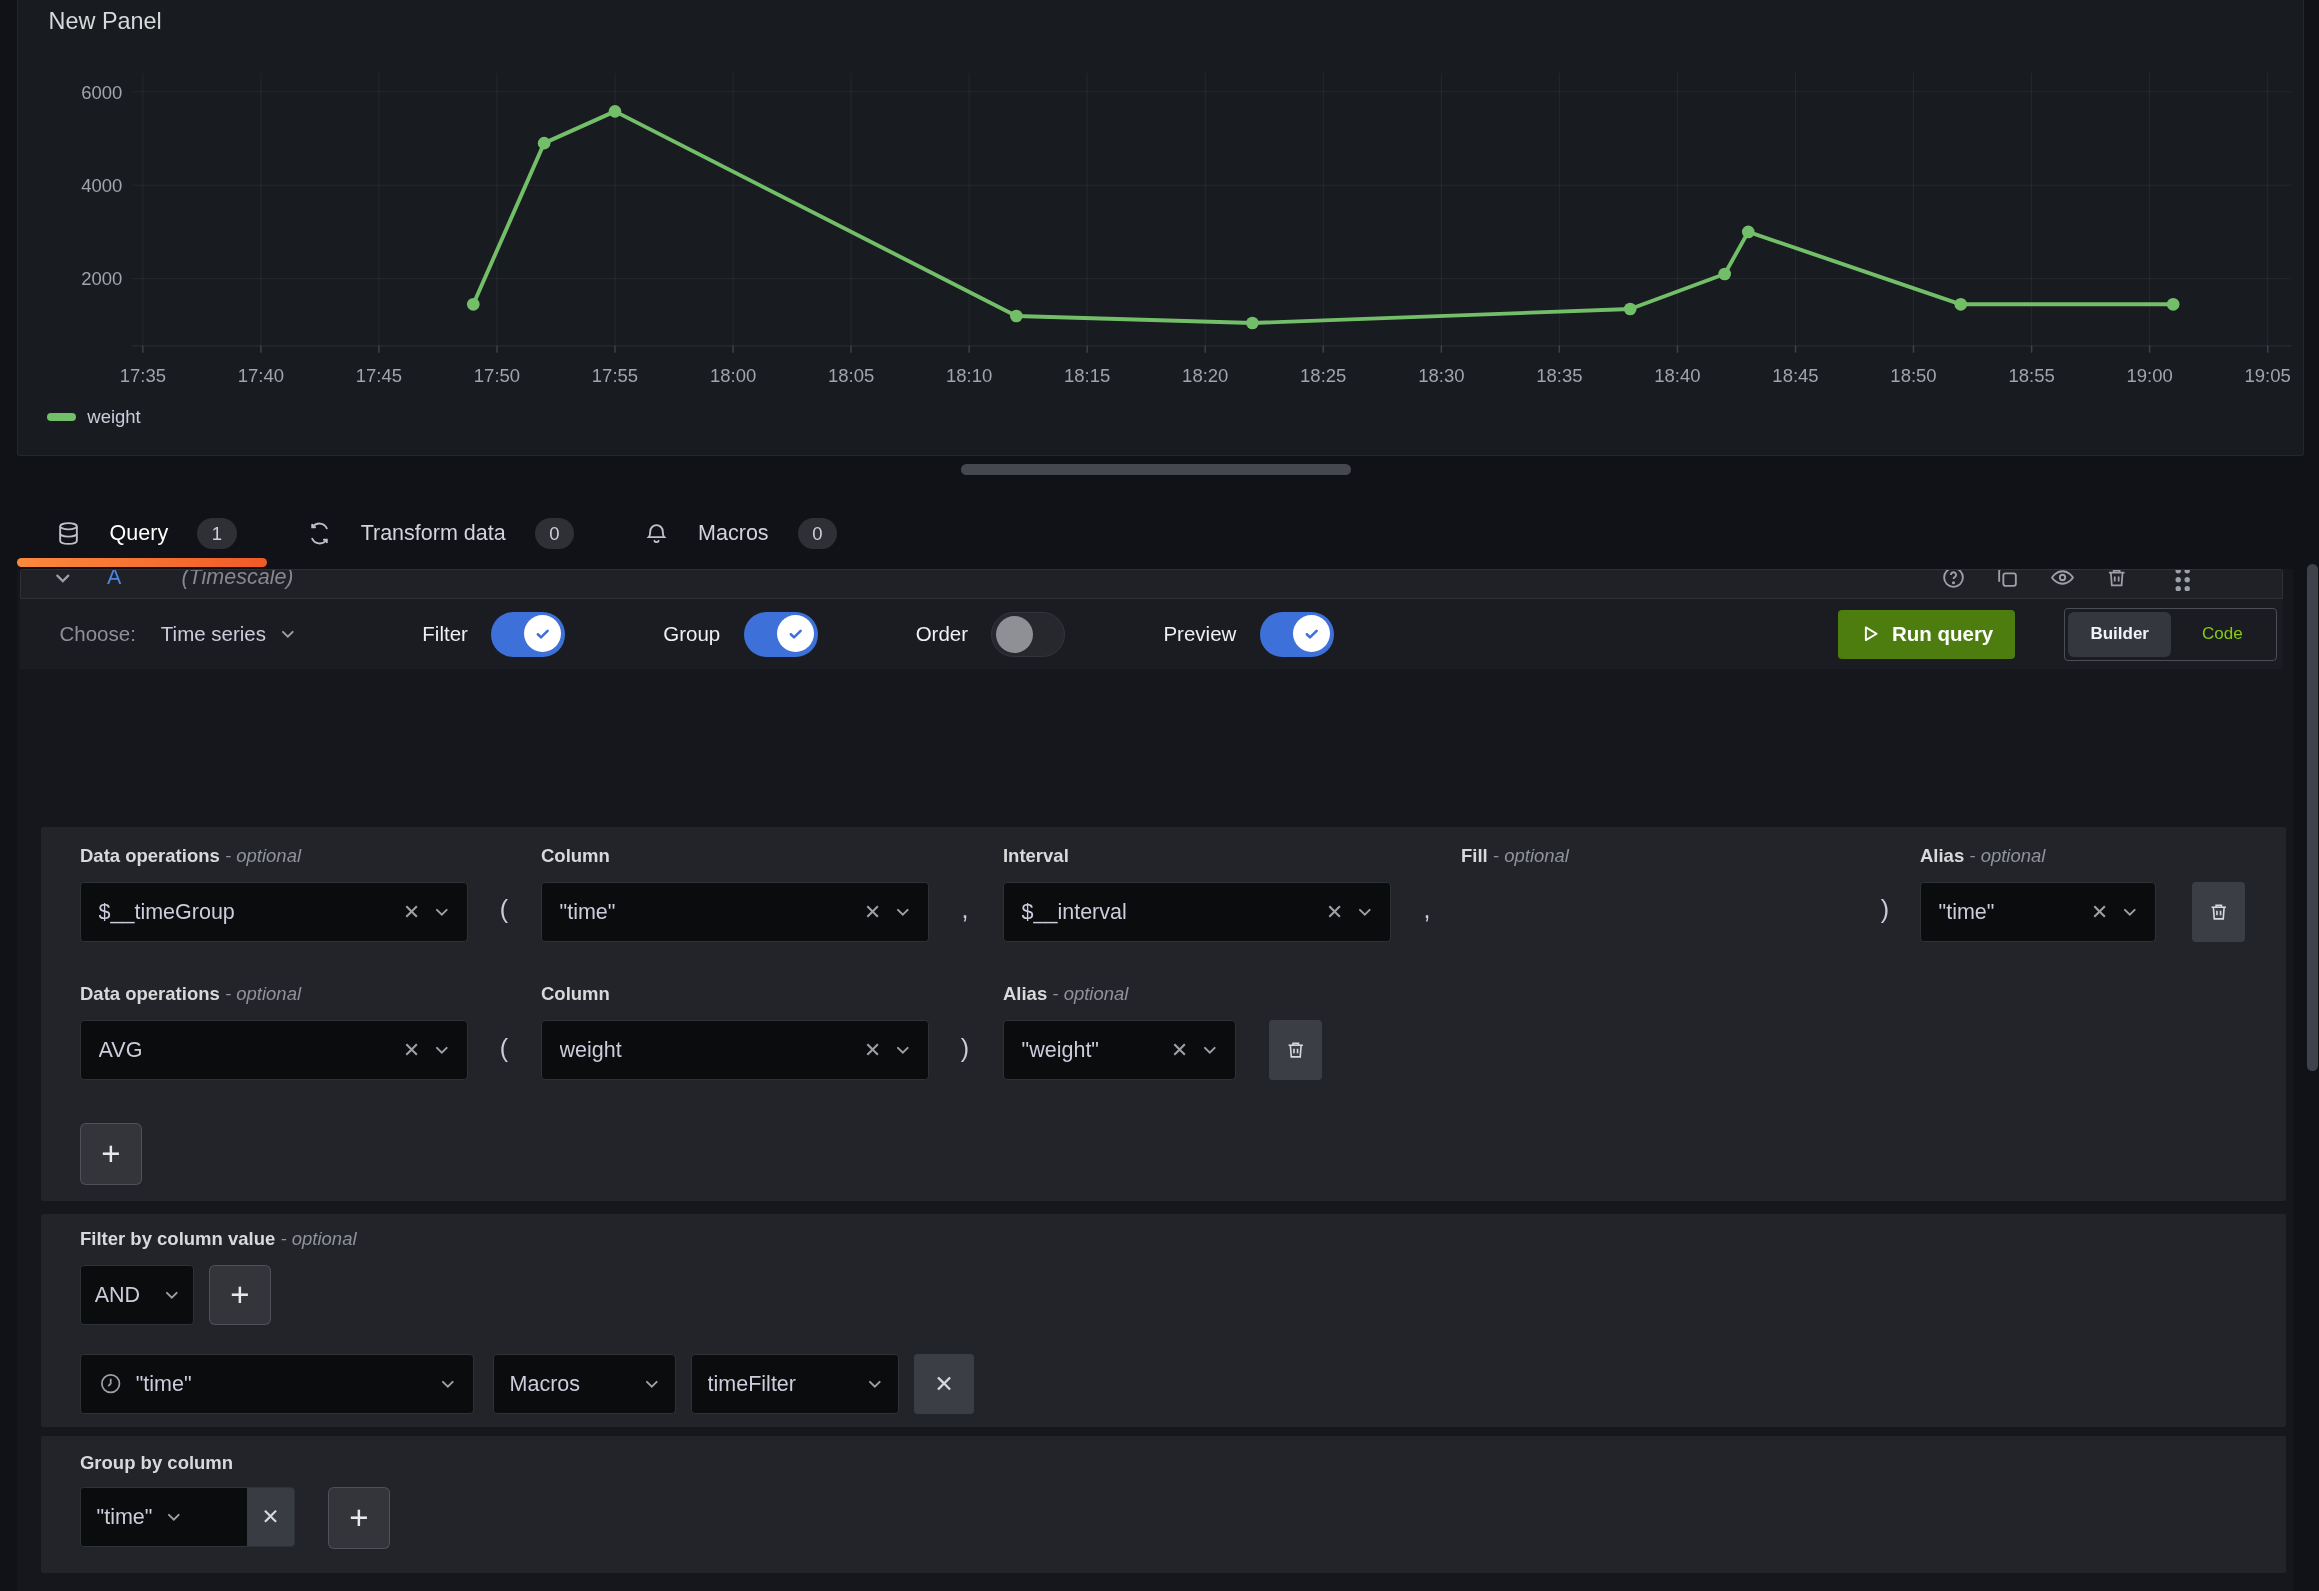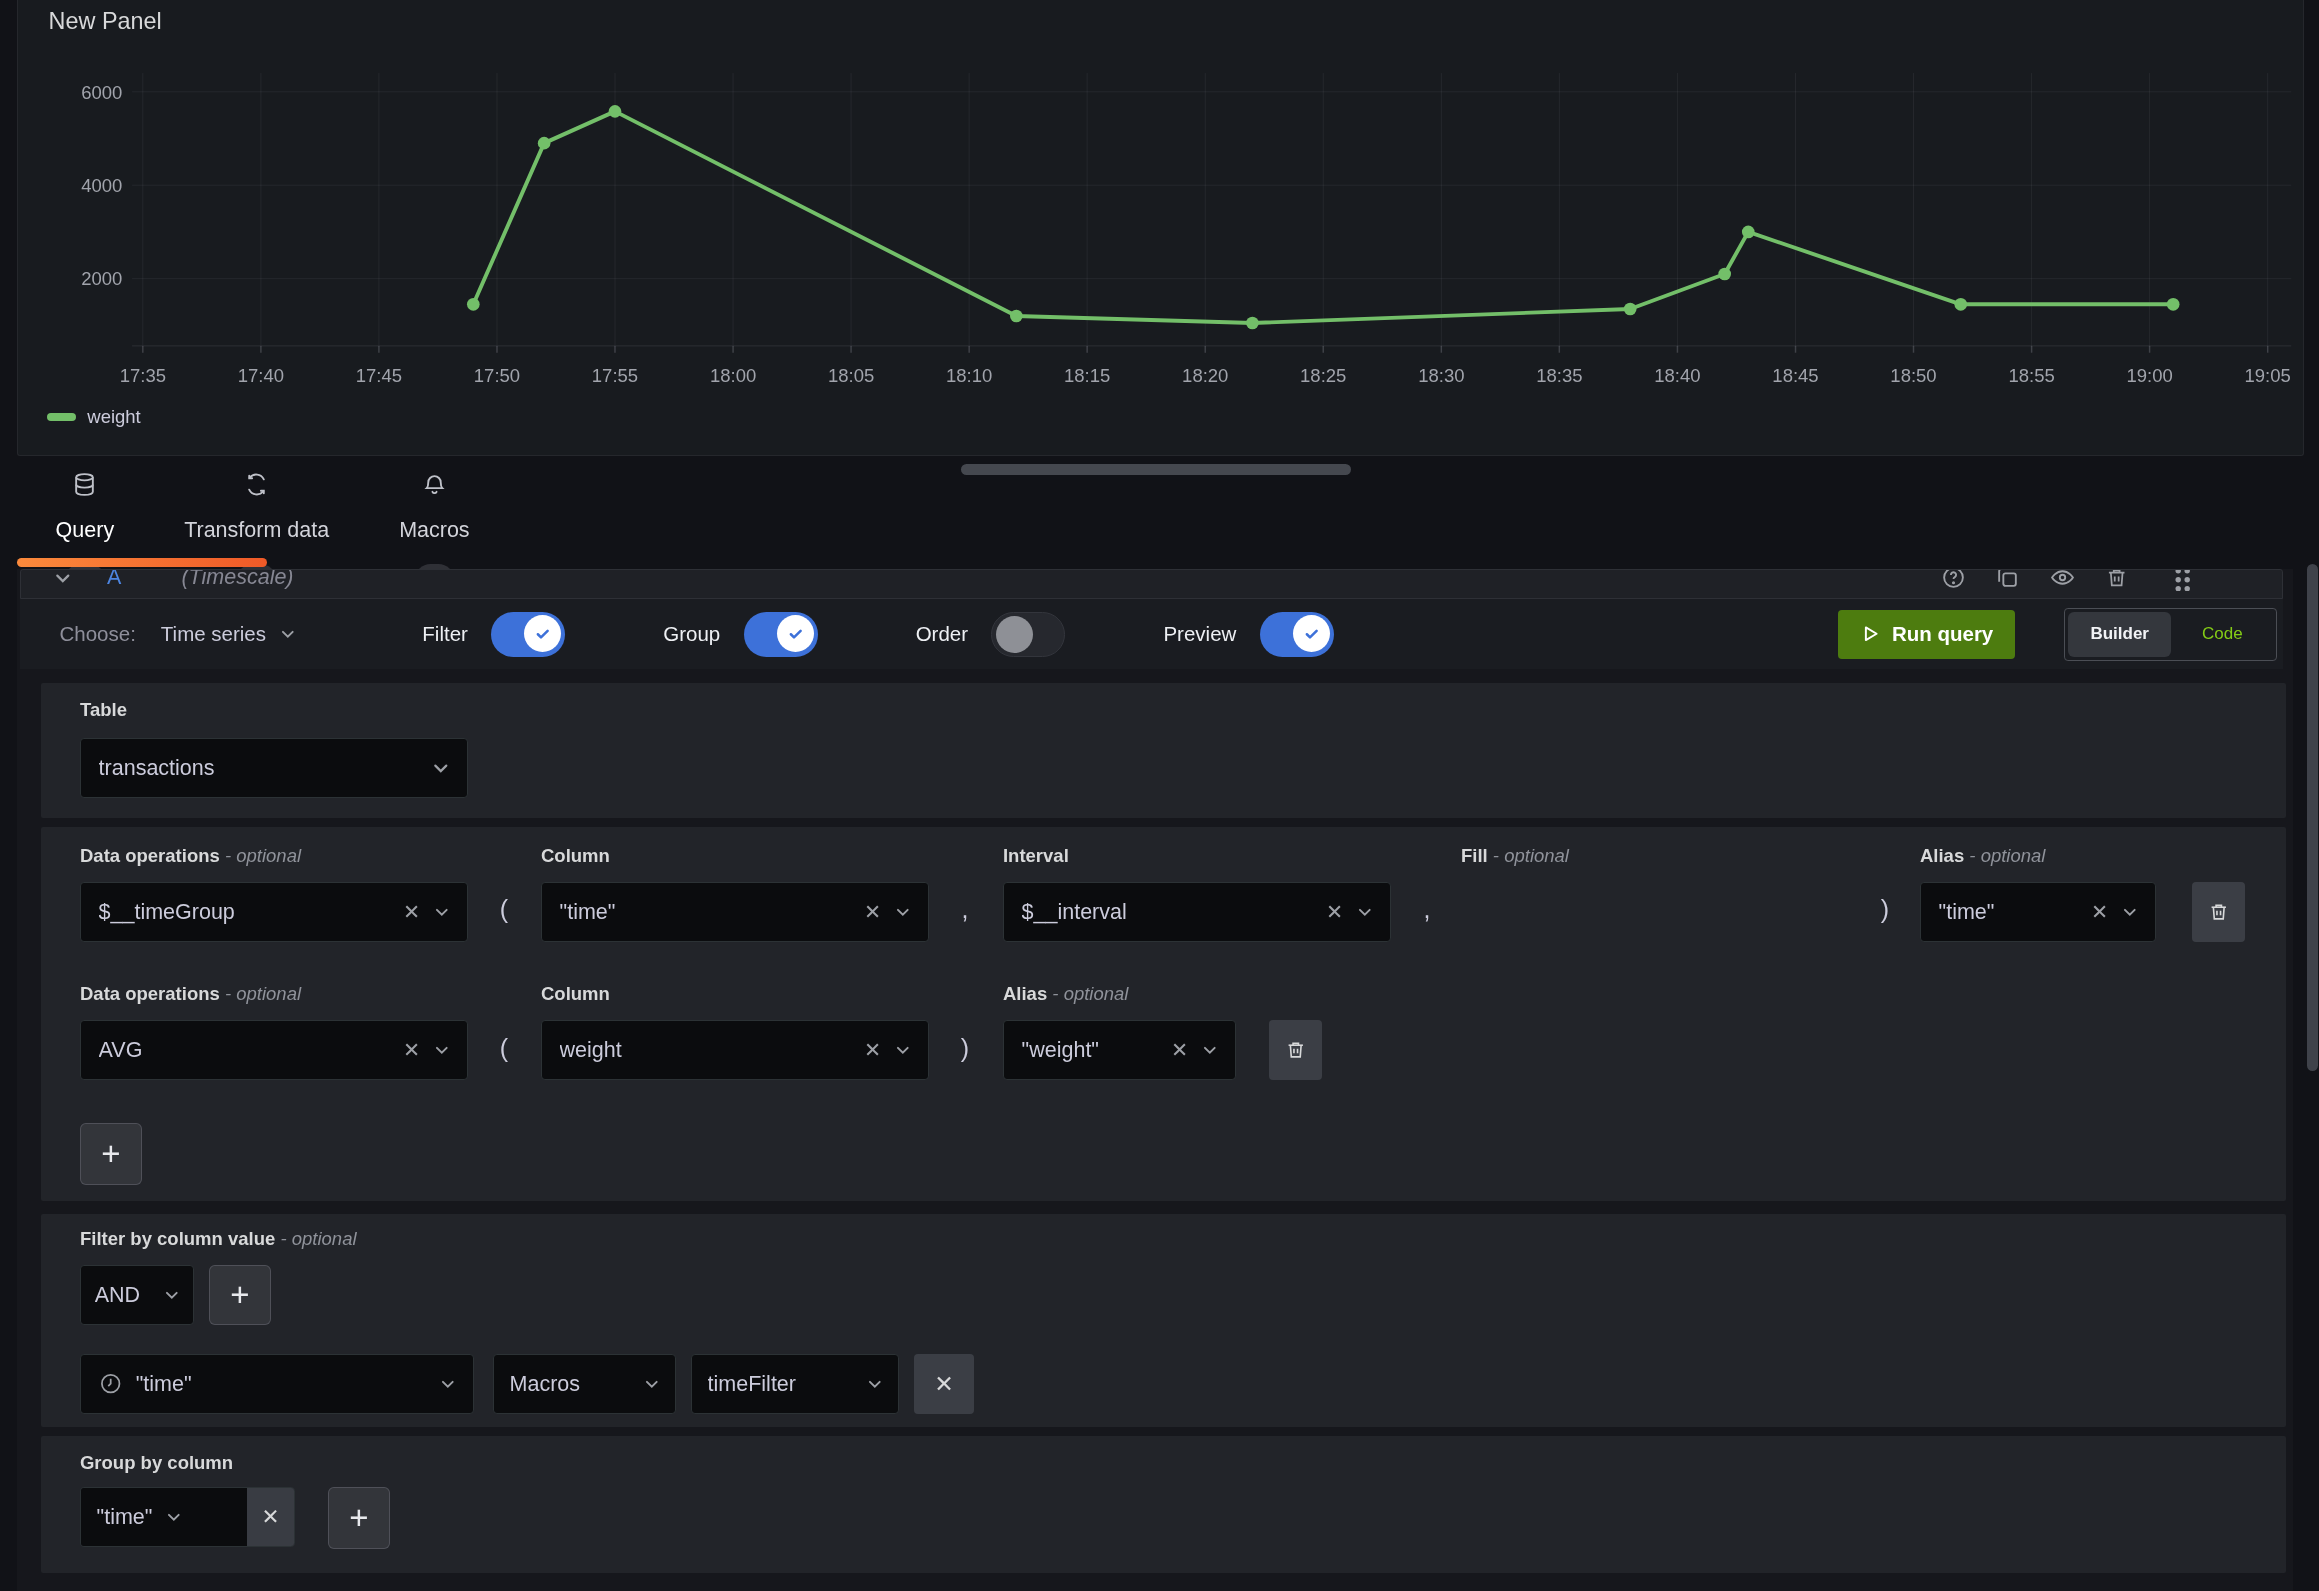--- a/index.html
+++ b/index.html
@@ -18,21 +18,21 @@
   #chart .ylabel { fill:#a1a4ac; font-size:19px; text-anchor:end; font-family:"Liberation Sans",sans-serif; }
   #legend { left:29px; top:406px; display:flex; align-items:center; gap:11.7px; cursor:pointer; }
   #legend .swatch { width:29px; height:7.8px; border-radius:3.9px; }
   #legend .lbl { font-size:18.5px; color:#ccccdc; }
 
   #hscroll-thumb { left:961px; top:464px; width:390px; height:10.7px; background:#45484f; border-radius:5.9px; }
   #vscroll-thumb { left:2307px; top:564px; width:10.7px; height:507px; background:#3f424a; border-radius:5.9px; }
 
   
   #tabbar { left:16.6px; top:505px; height:57px; display:flex; align-items:center; gap:70px; padding-left:39px; }
-  .tab { display:flex; align-items:center; gap:21px; font-size:21.5px; color:#d3d4db; cursor:pointer;flex-direction:column; }
+  .tab { display:flex; align-items:center; gap:29px; font-size:21.5px; color:#d3d4db; cursor:pointer; }
   .tab.active { color:#ffffff; }
   .tab svg { color:#bfc1c9; }
   .badge { background:rgba(204,204,220,0.16); color:#cfd0d7; border-radius:16.6px;
            padding:2.9px 14.6px; font-size:18.5px; line-height:25px; }
   #tab-underline { left:16.6px; top:558px; width:250px; height:8.8px; border-radius:4.9px;
                    background:linear-gradient(90deg,#fb8a3c 0%,#f05a28 100%); }
 
   
   #editor { left:16.6px; top:569px; width:2276px; height:1023px; background:#16171c; }
 
@@ -342,31 +342,20 @@
           <path d="M5 3.5l11 6.5-11 6.5z" fill="none" stroke="#fff" stroke-width="2" stroke-linejoin="round"></path>
         </svg>
       <span>Run query</span>
     </button>
     <div id="bc-group">
       <span class="seg active">Builder</span>
       <span class="seg idle">Code</span>
     </div>
   </div>
 
-  <div class="section" id="sec-table">
-    <span class="field-label" style="left:39px; top:15.6px;">Table</span>
-    <div class="input" style="left:39px; top:55px; width:388px;">
-      <span class="val">transactions</span>
-      <span class="chev">
-          <svg width="17.6" height="17.6" viewBox="0 0 16 16">
-            <path d="M3 6l5 5 5-5" stroke="currentColor" stroke-width="2" fill="none" stroke-linecap="round"></path>
-          </svg>
-        </span>
-    </div>
-  </div>
 
   <div class="section" id="sec-select">
 
     <span class="field-label" style="left:39px; top:17.6px;"><span>Data operations</span> <span class="opt">- optional</span></span>
     <span class="field-label" style="left:500px; top:17.6px;">Column</span>
     <span class="field-label" style="left:962px; top:17.6px;">Interval</span>
     <span class="field-label" style="left:1420px; top:17.6px;"><span>Fill</span> <span class="opt">- optional</span></span>
     <span class="field-label" style="left:1879px; top:17.6px;"><span>Alias</span> <span class="opt">- optional</span></span>
 
     <div class="input" style="left:39px; top:55px; width:388px;">

